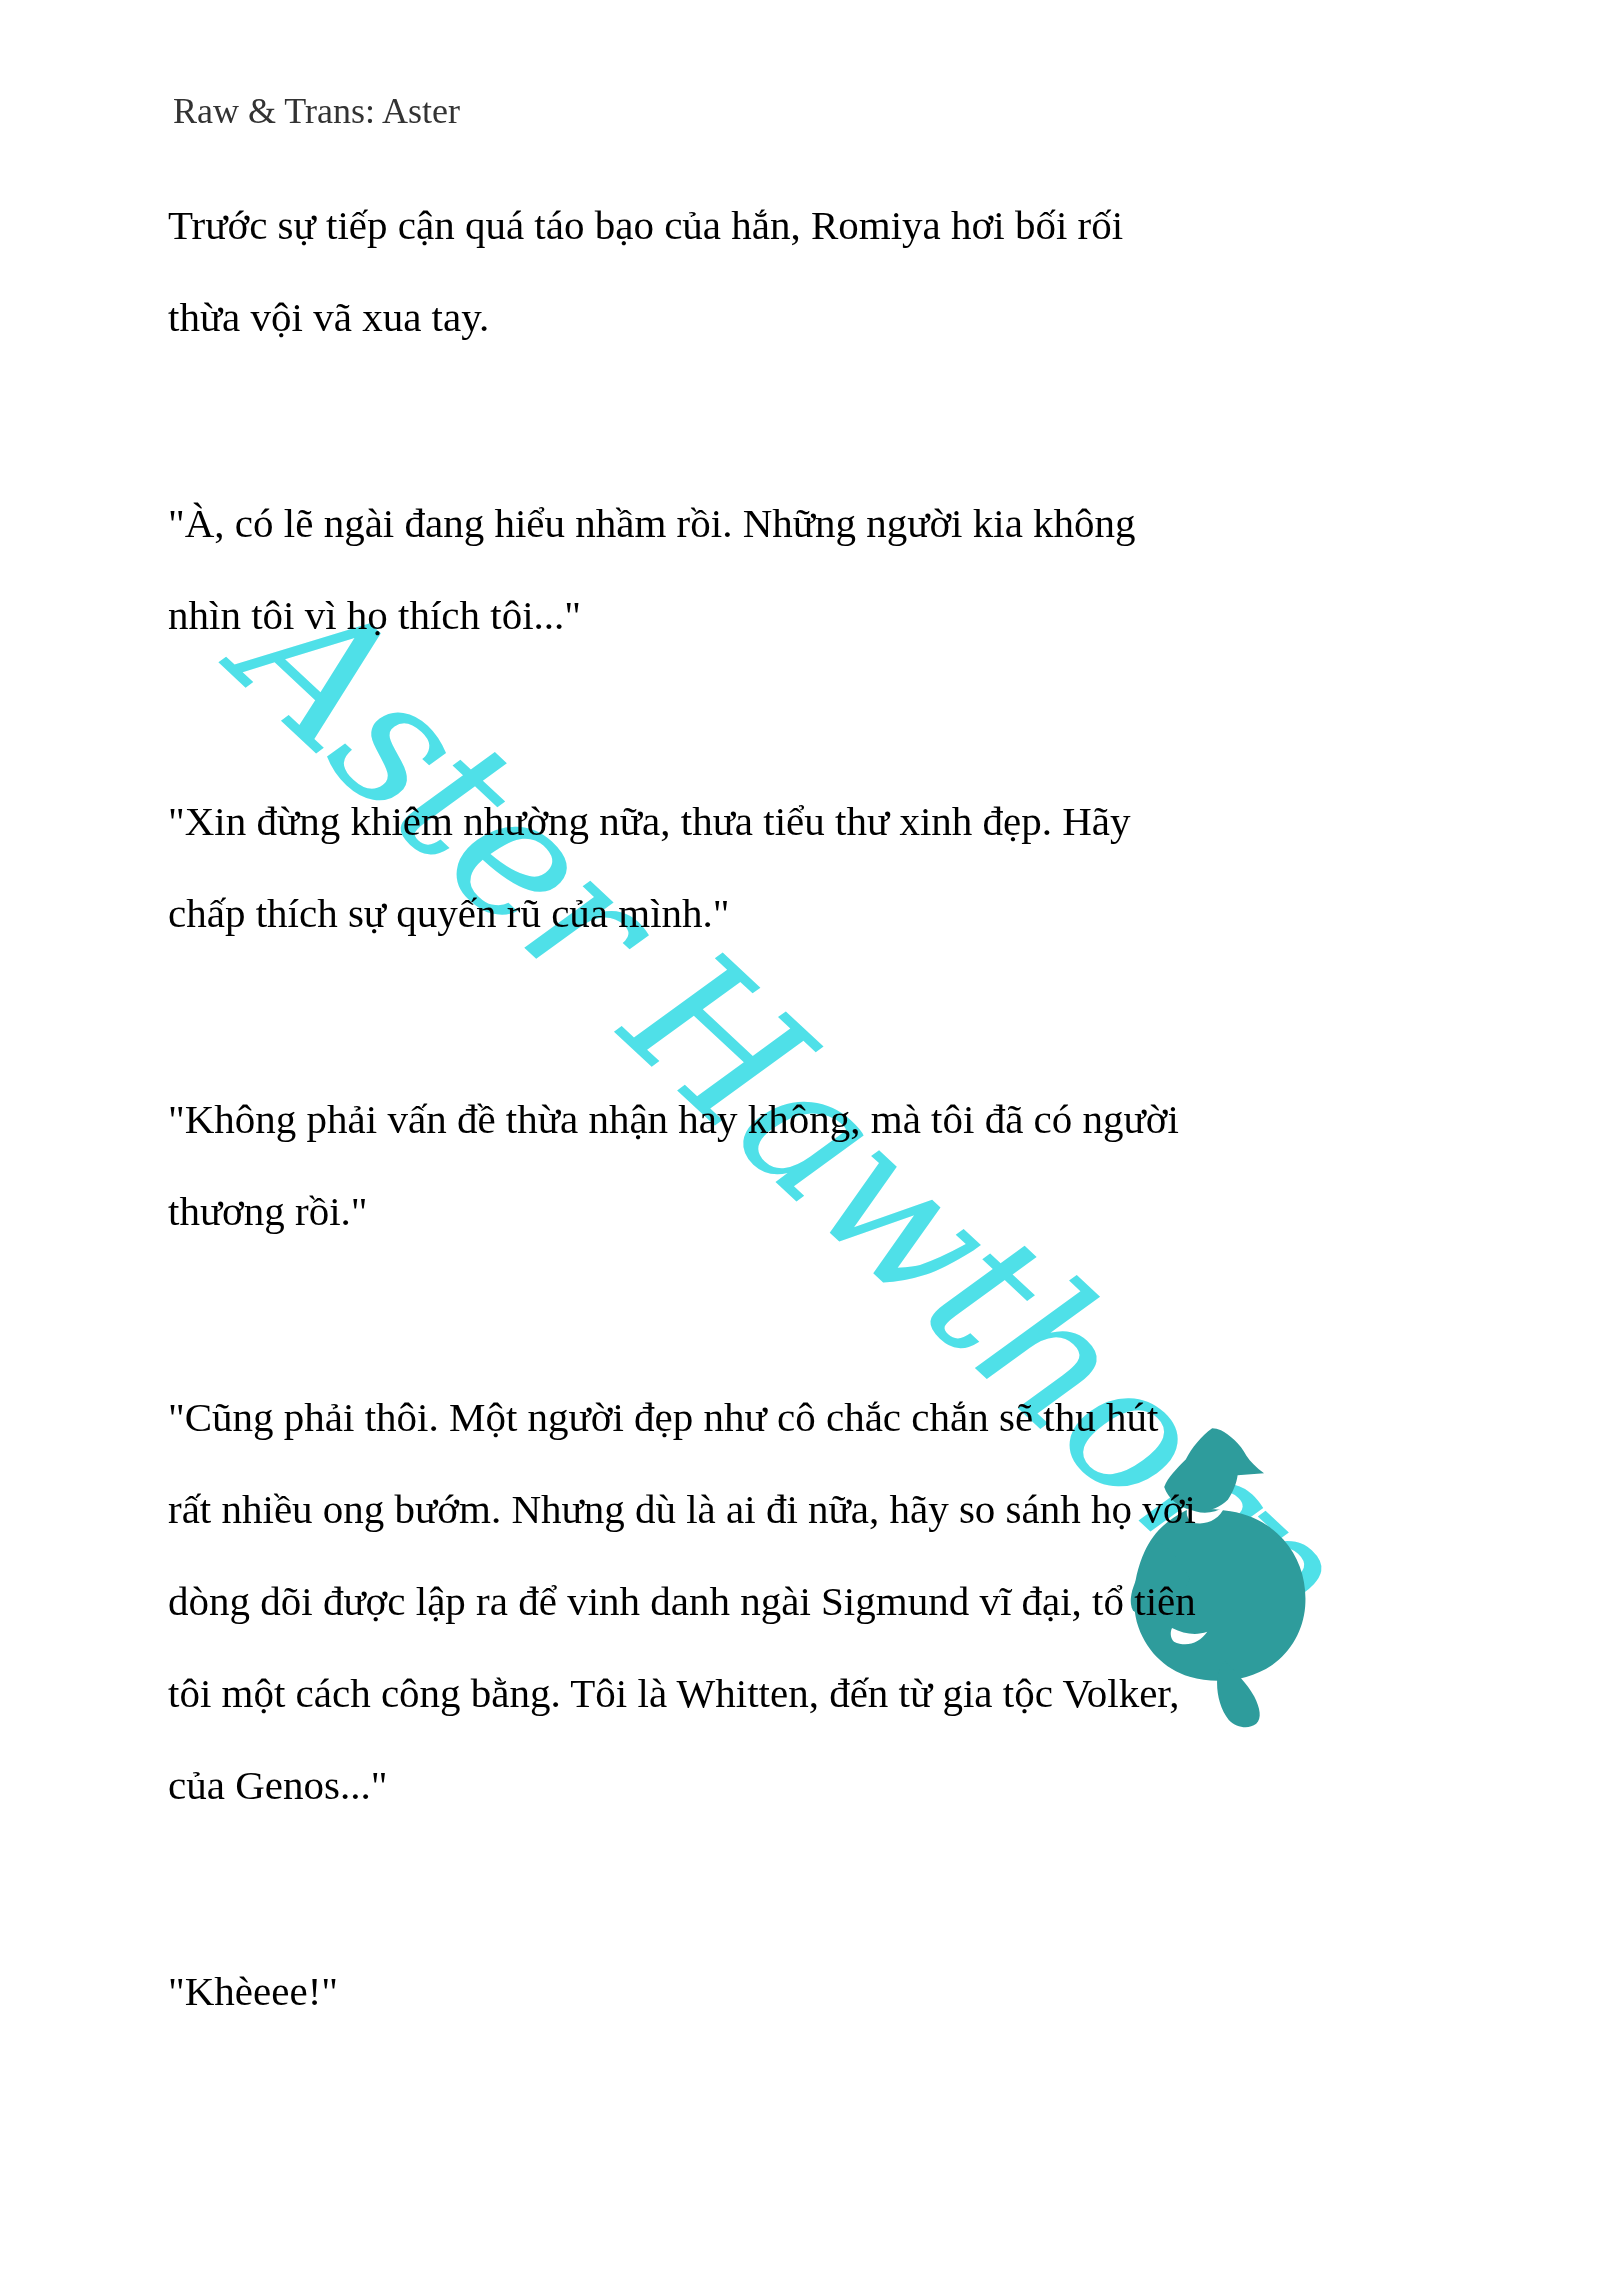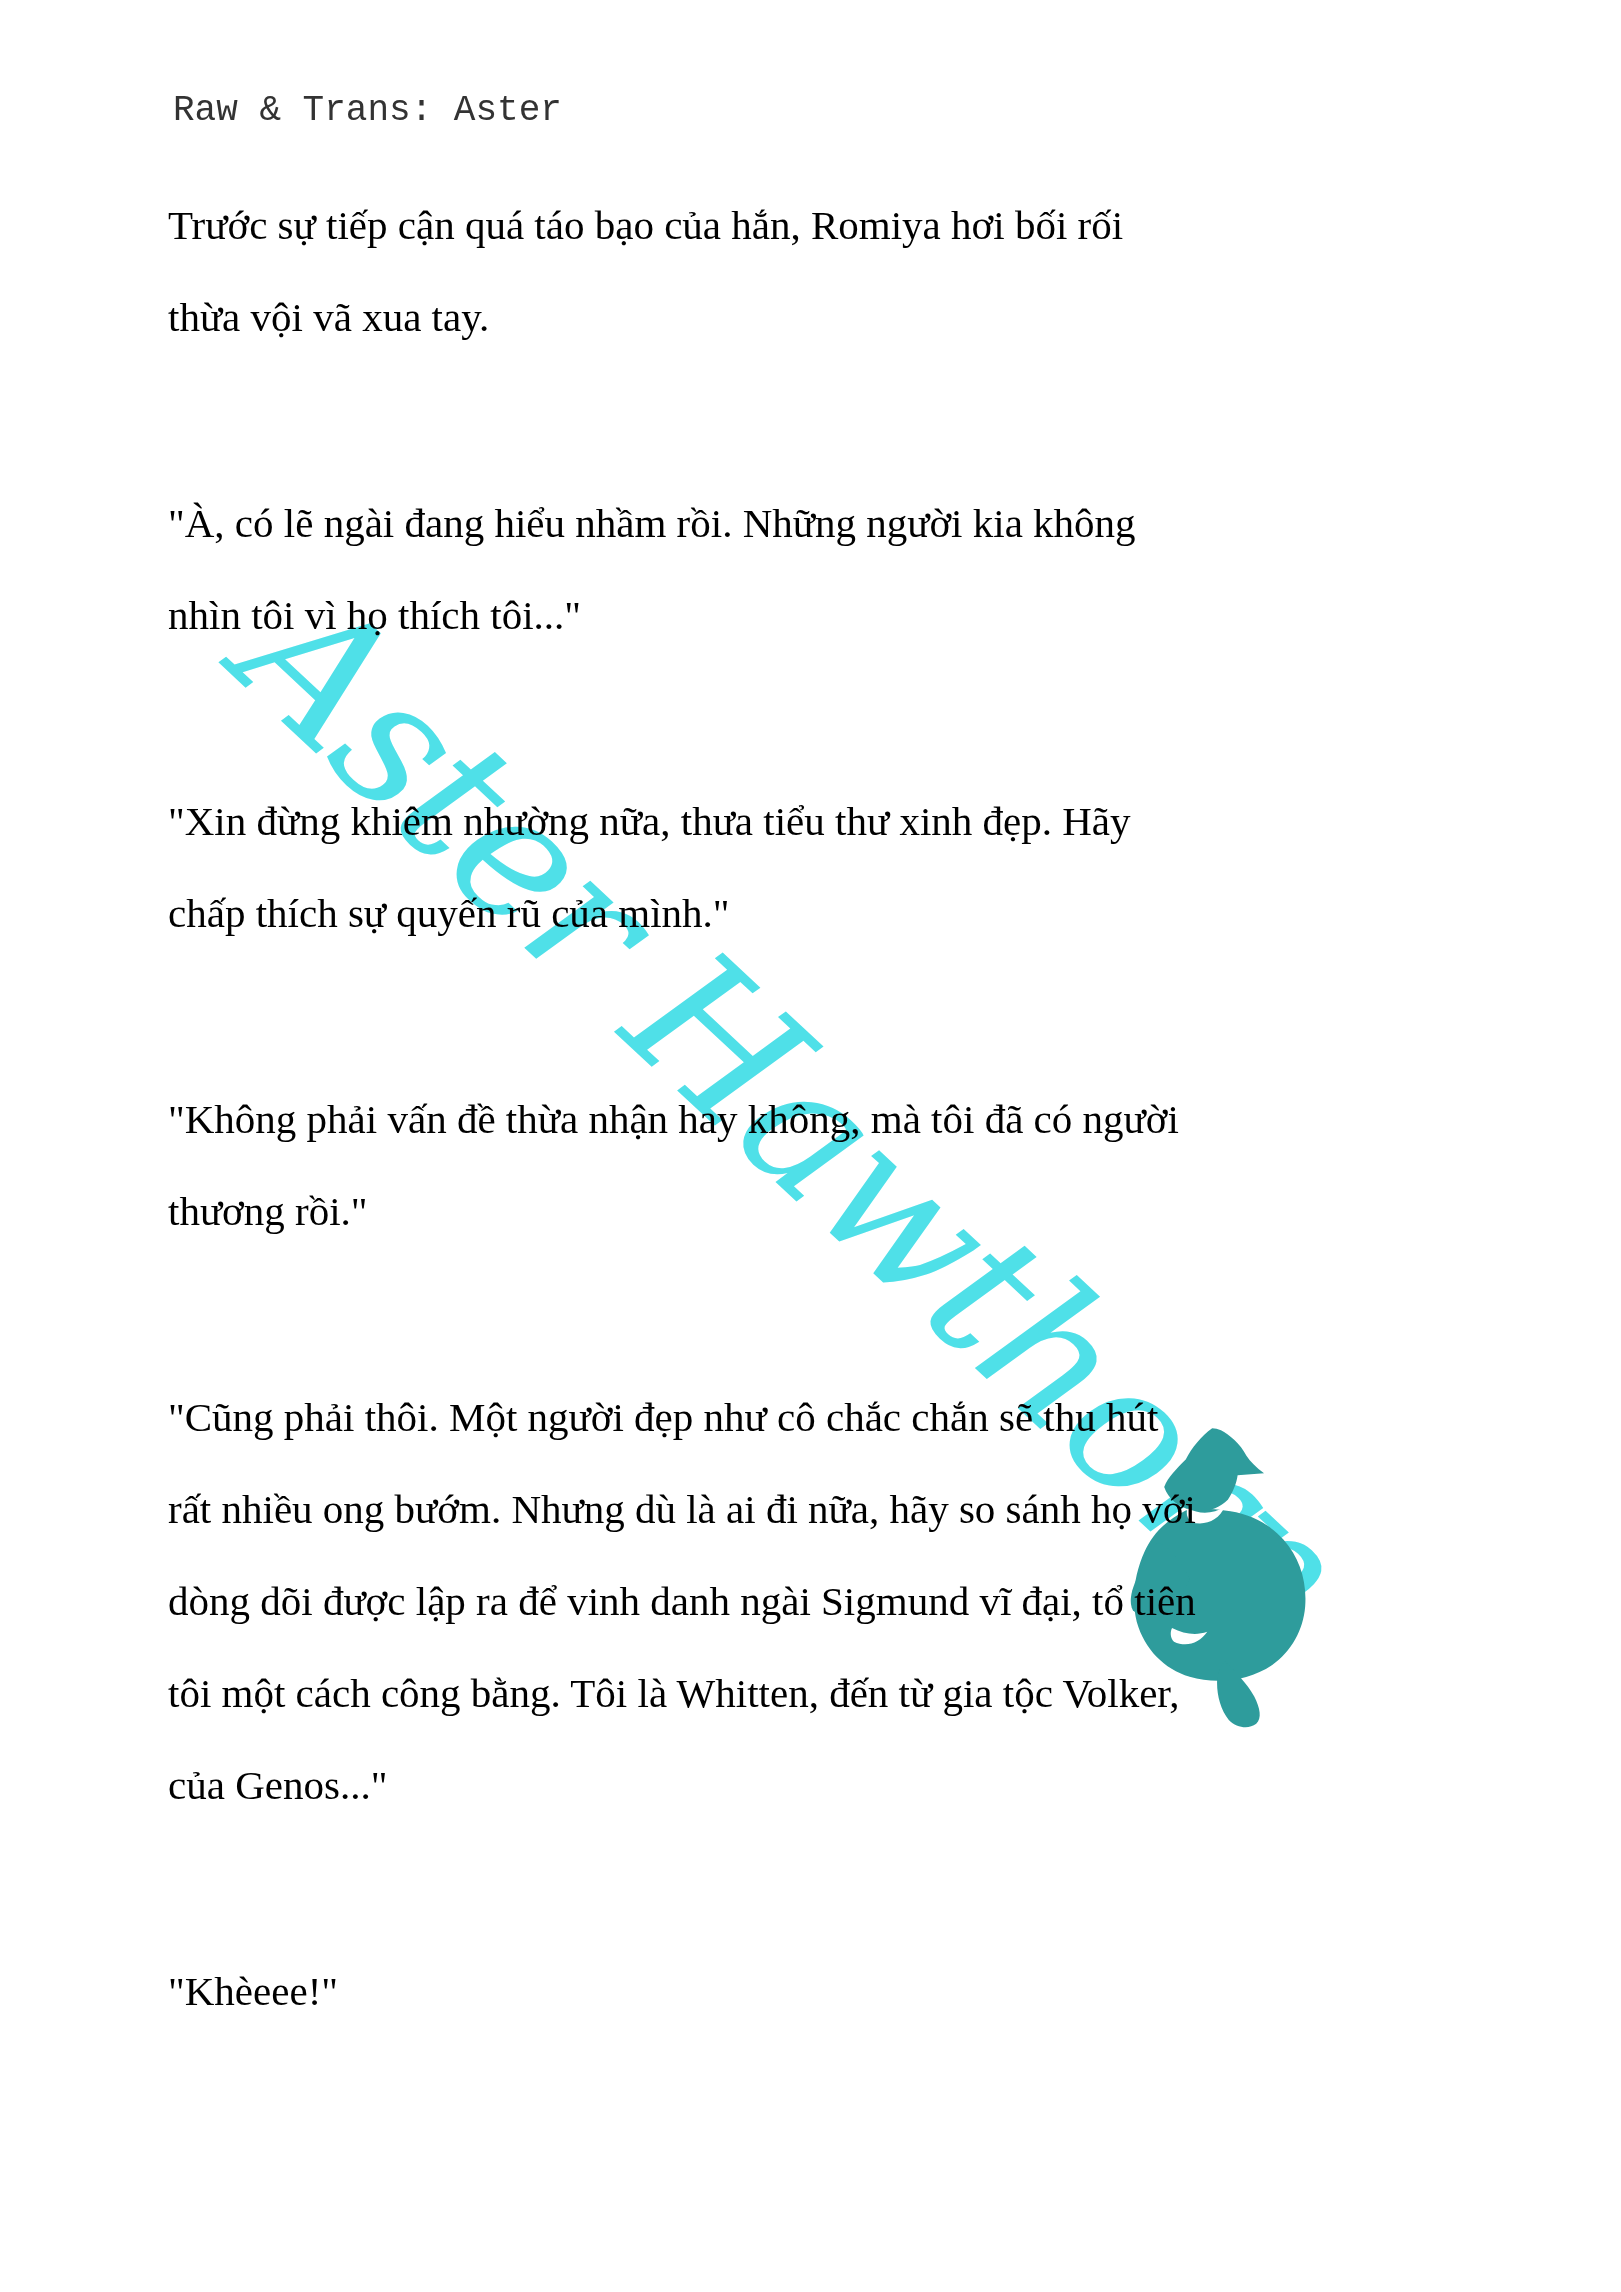--- a/index.html
+++ b/index.html
@@ -5,21 +5,21 @@
   html,body{margin:0;padding:0;background:#e8e8e8;}
   .page{
     position:relative;
     width:1621px;height:2293px;
     background:#ffffff;
     overflow:hidden;
     font-family:"Liberation Serif","DejaVu Serif",serif;
   }
   .doc-header{
     position:absolute;left:173px;top:90px;
-    font-family:Liberation Mono, monospace;
+    font-family:Liberation Serif, serif;
     font-size:36px;color:#333333;
     white-space:pre;z-index:3;
   }
   .watermark{
     position:absolute;left:343px;top:549px;
     font-family:"DejaVu Serif","Liberation Serif",serif;
     font-style:italic;
     font-size:181px;letter-spacing:-2.9px;
     transform:rotate(43deg);
     transform-origin:left top;

